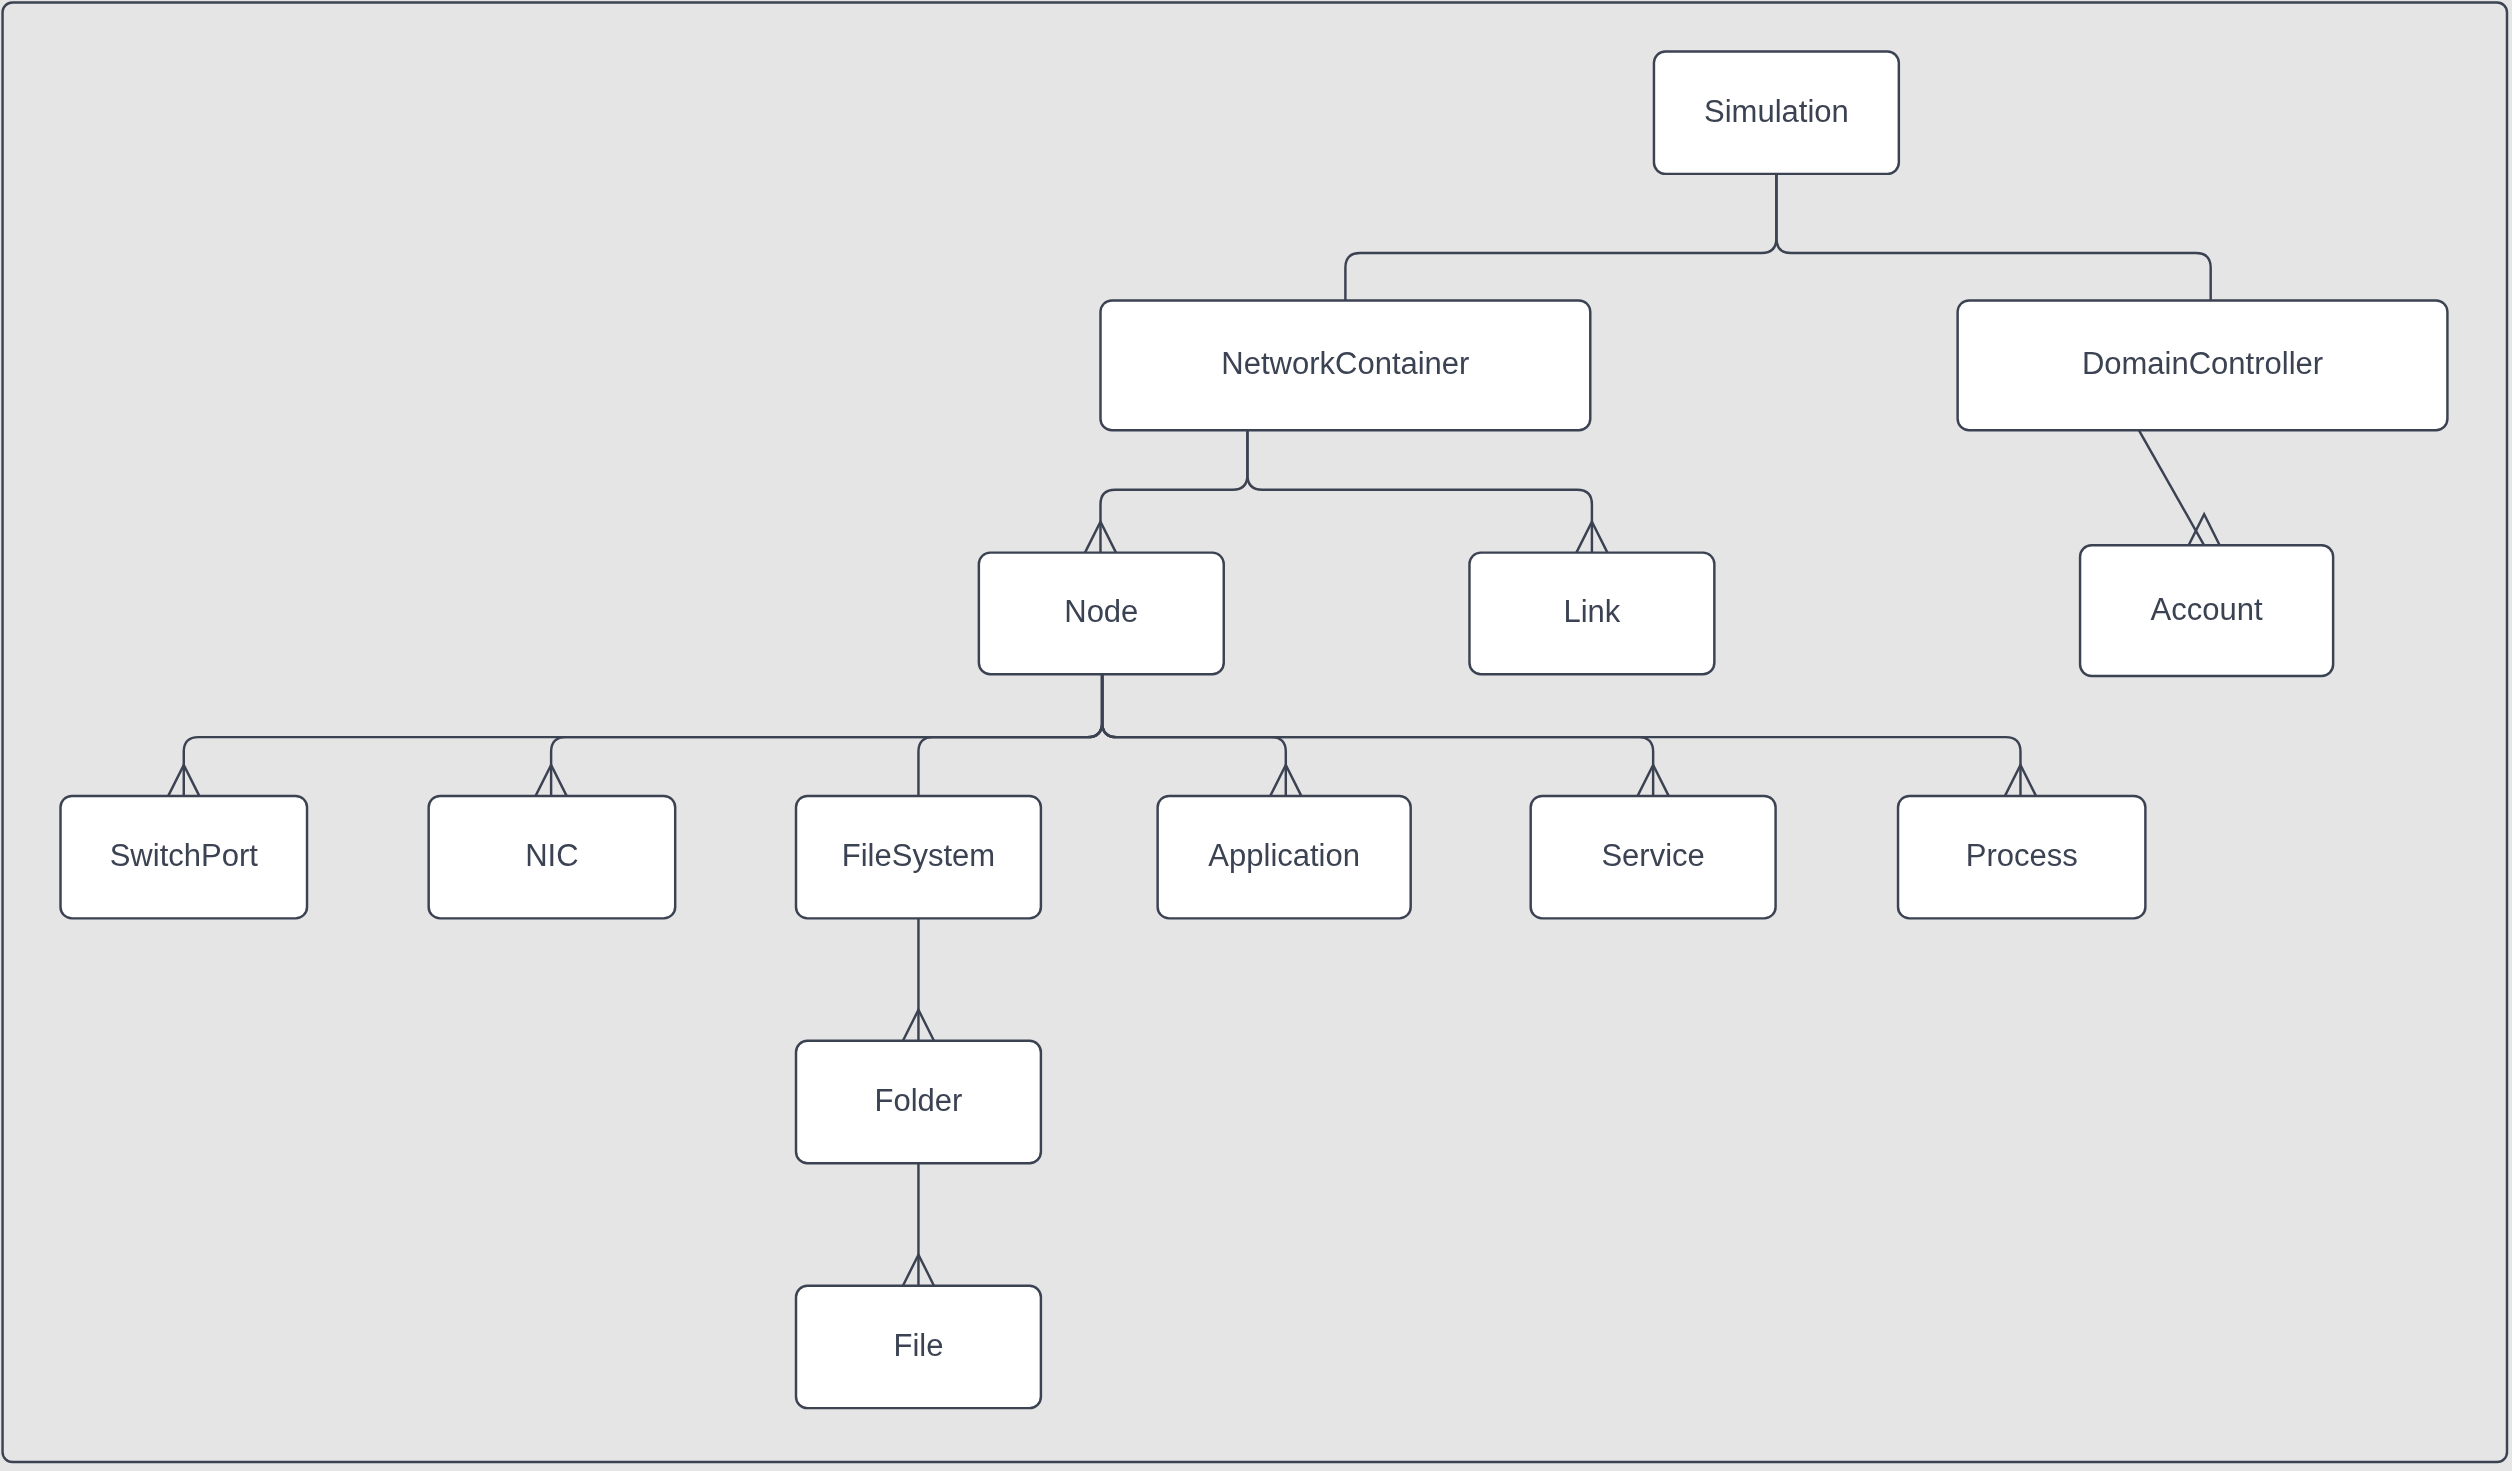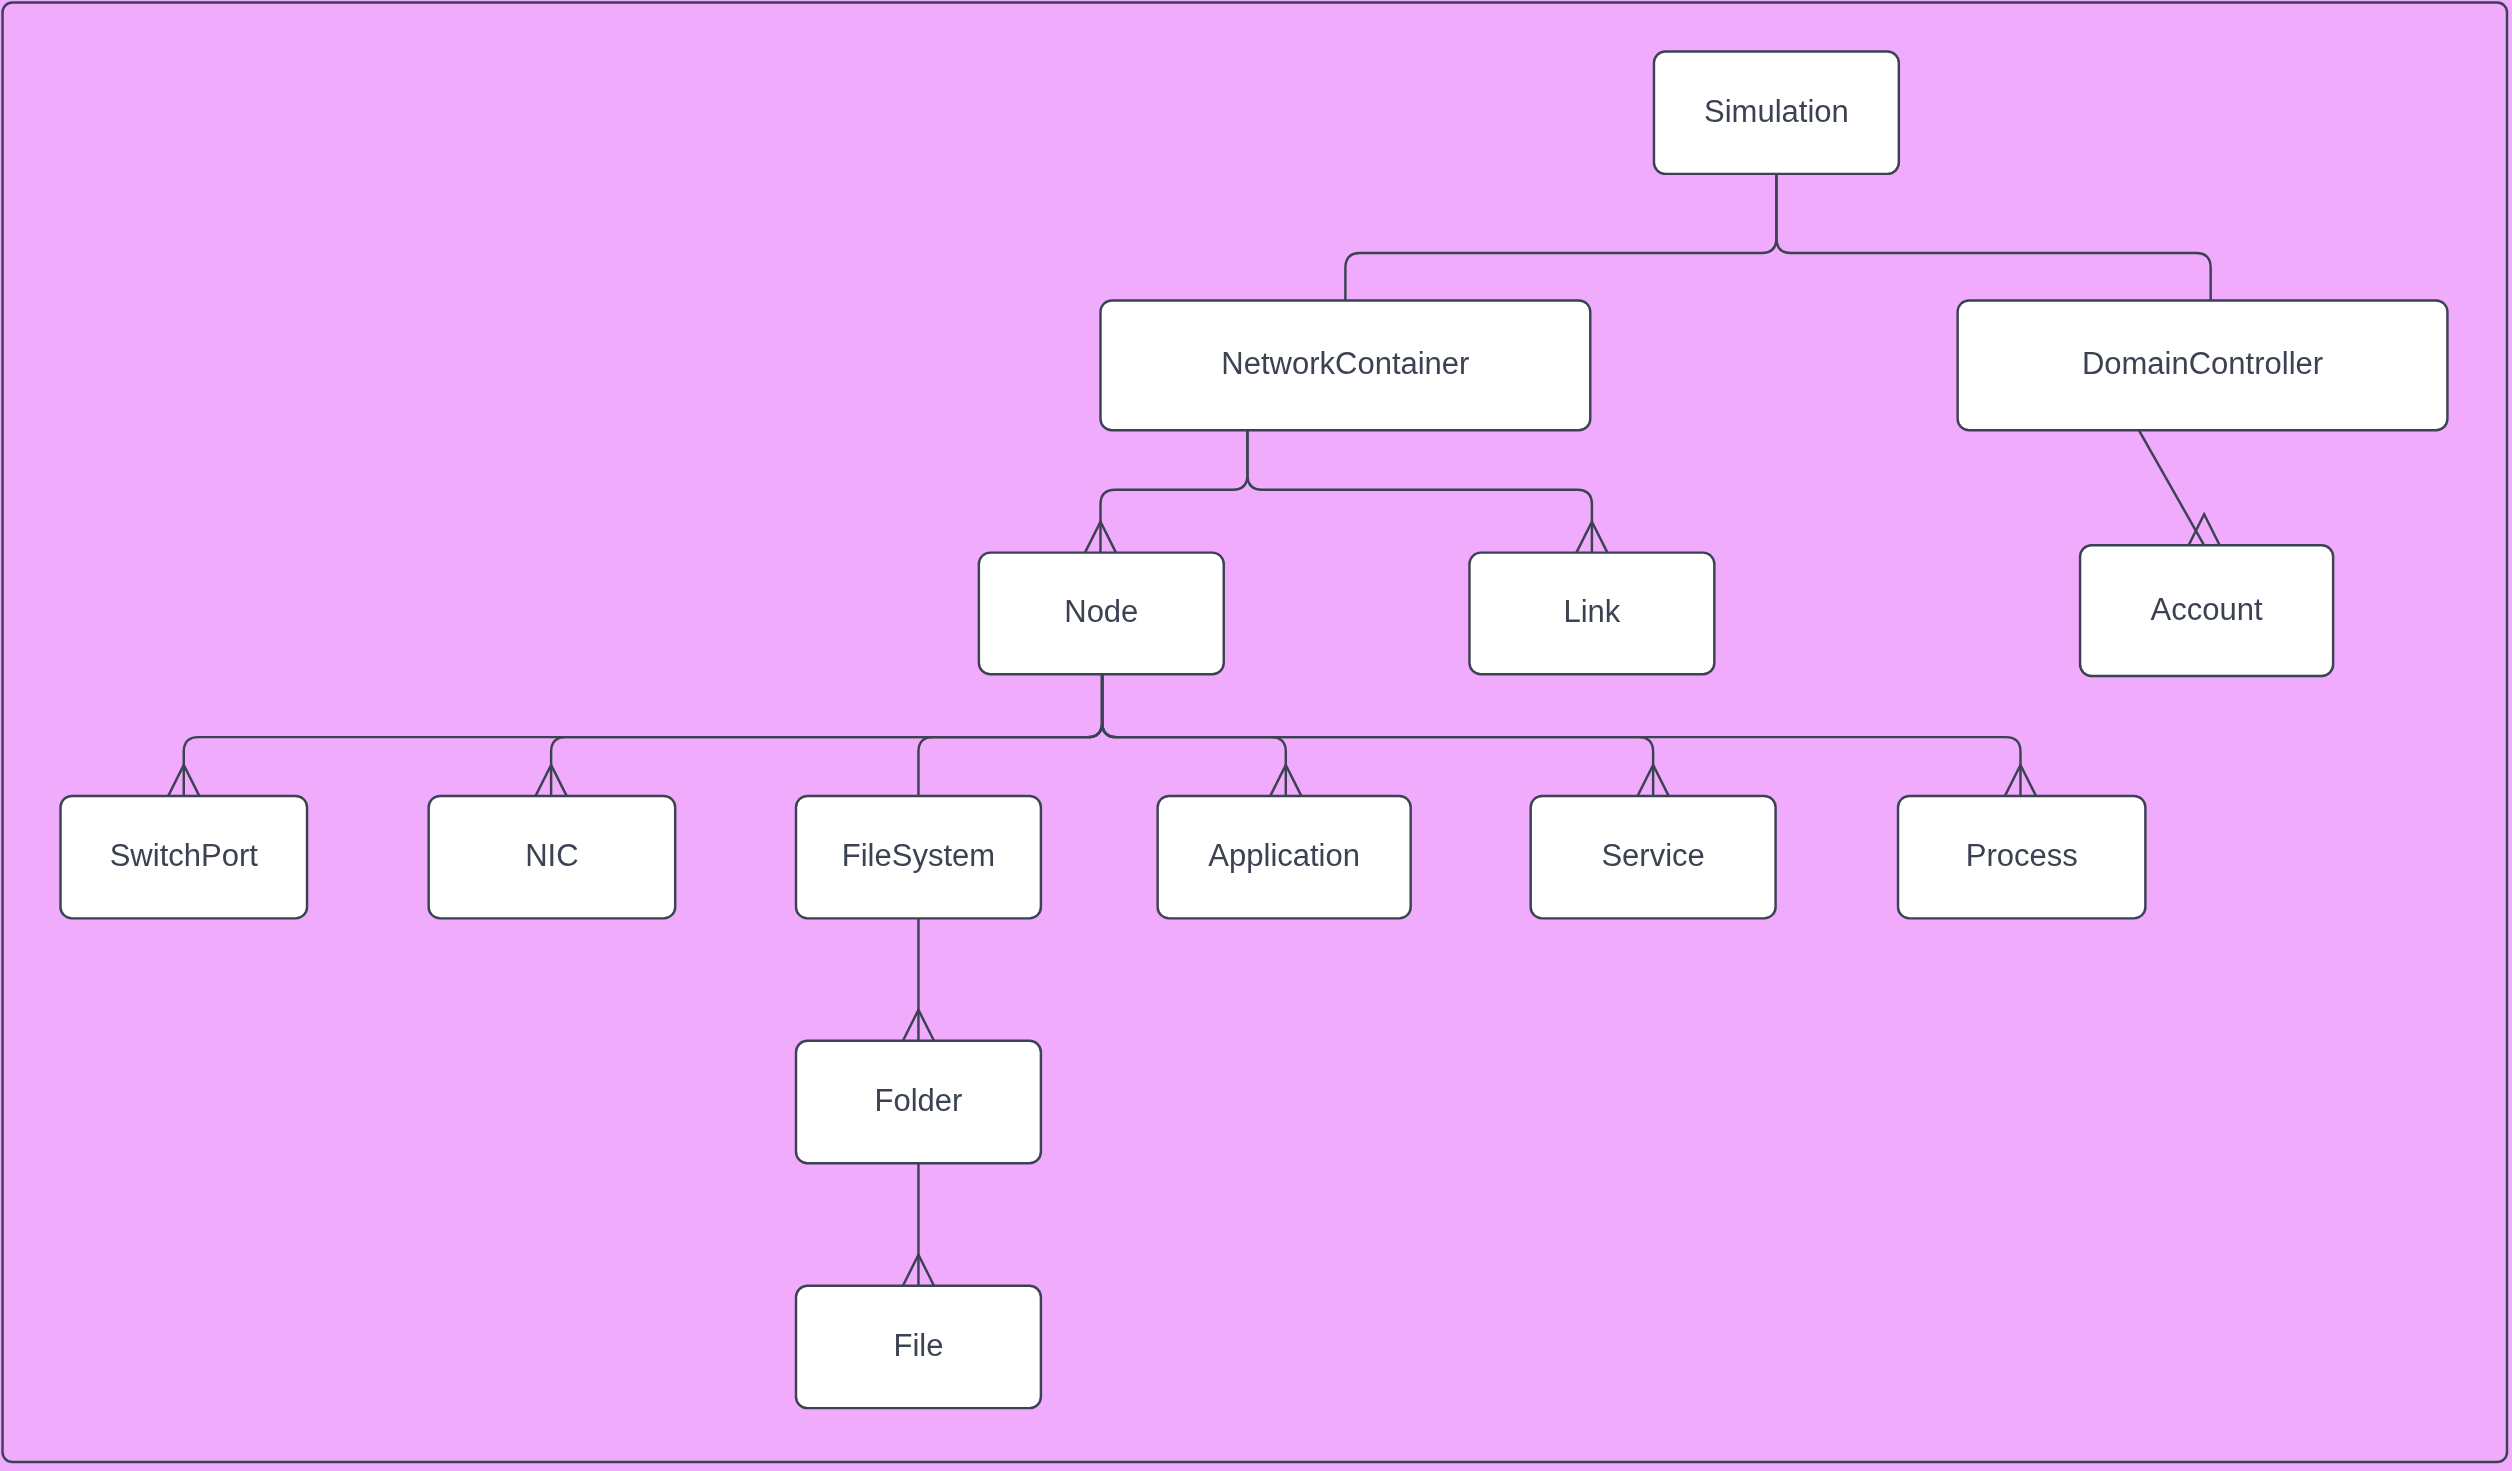--- a/index.html
+++ b/index.html
@@ -11,21 +11,21 @@
   body {
     font-family: "Liberation Sans", sans-serif;
     width: 2512px;
     height: 1471px;
     overflow: hidden;
   }
   #diagram-root {
     position: relative;
     width: 2512px;
     height: 1471px;
-    background: #f0abfc;
+    background: #e5e5e5;
   }
   svg#diagram-svg {
     display: block;
     width: 2512px;
     height: 1471px;
   }
   .node-box {
     fill: #ffffff;
     stroke: #3b4252;
     stroke-width: 3;

